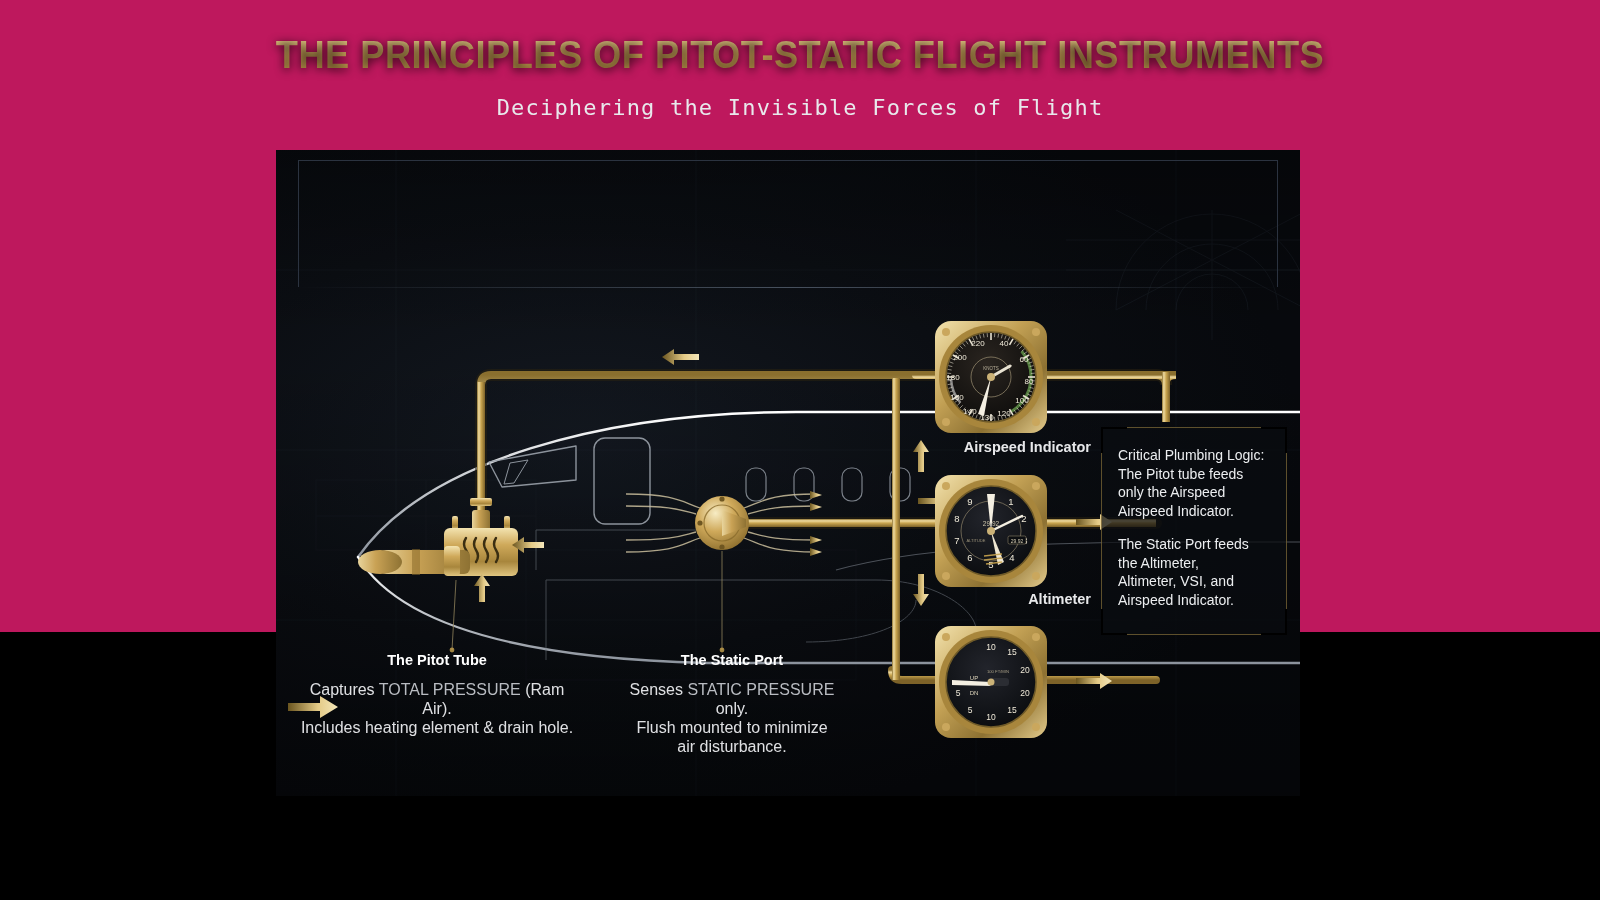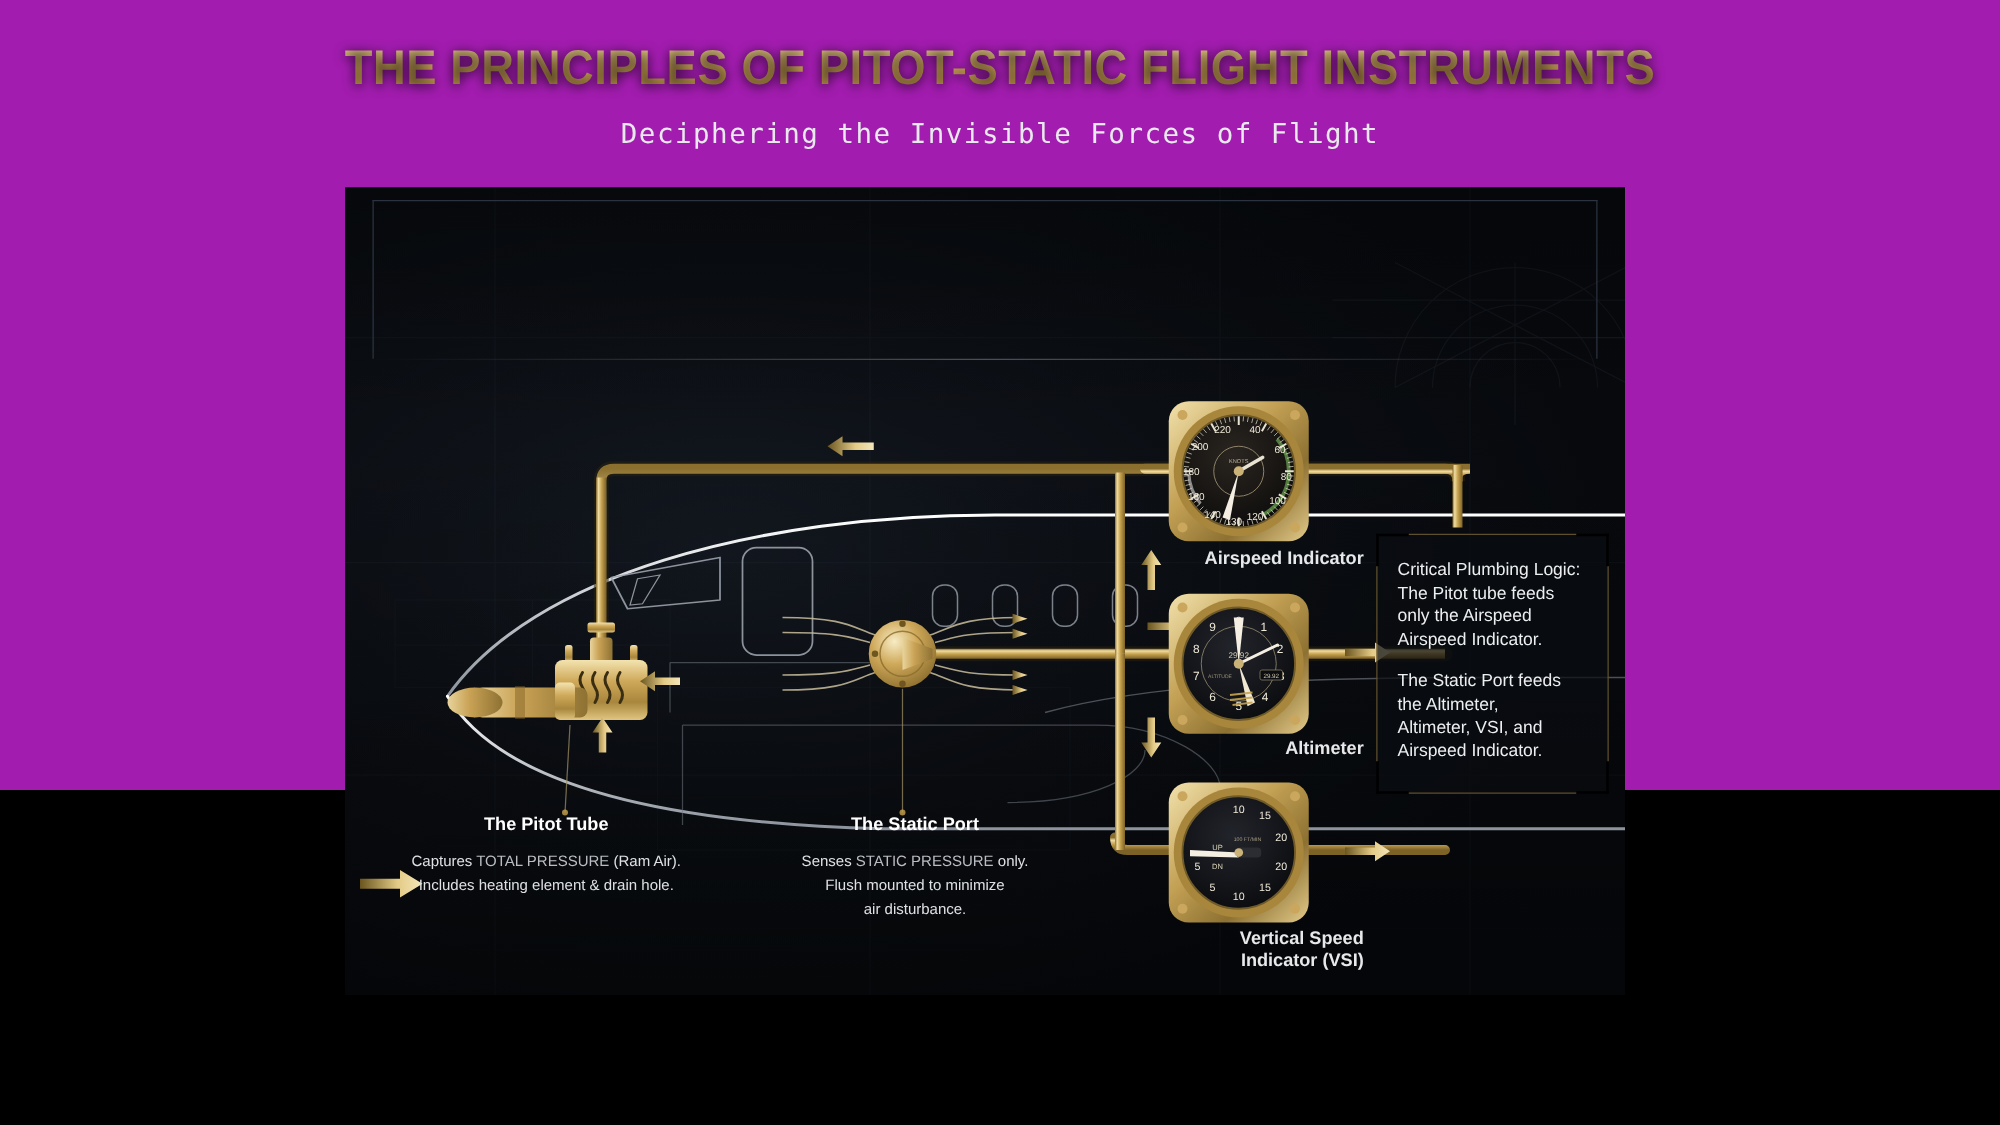--- a/index.html
+++ b/index.html
@@ -1,19 +1,19 @@
 <!DOCTYPE html>
 <html><head>
 <meta charset="utf-8">
 <style>
   * { margin:0; padding:0; box-sizing:border-box; }
   html,body { width:1600px; height:900px; background:#000; overflow:hidden; }
   body { font-family:"Liberation Sans", sans-serif; }
 
-  #stage { position:relative; width:1600px; height:632px; background:#a21caf; }
+  #stage { position:relative; width:1600px; height:632px; background:#be185d; }
 
   
   #panel {
     position:absolute; left:276px; top:150px; width:1024px; height:646px;
     background:
       radial-gradient(ellipse 70% 60% at 30% 45%, #131820 0%, #0b0e13 55%, #07090d 100%),
       #07090d;
   }
   #panel:after{
     content:""; position:absolute; inset:0;
@@ -60,21 +60,21 @@
   .gauge svg{ display:block; width:118px; height:118px; }
 
   .gauge-label{
     position:absolute; text-align:right; color:#e7e8ea;
     font-size:14.5px; line-height:18px; width:200px;font-weight:bold;
   }
 
   
   .callout{ position:absolute; text-align:center; color:#e9eaec; }
   .callout .ttl{ font-weight:bold; font-size:14.5px; color:#ffffff; margin-bottom:12px; }
-  .callout .ln{ font-size:12px; line-height:19px; color:#dfe0e3; }
+  .callout .ln{ font-size:16px; line-height:19px; color:#dfe0e3; }
   .hl-grey{ color:#b9bcc2; }
 
   
   #infobox{
     position:absolute; left:1101px; top:427px; width:186px; height:208px;
     background:rgba(10,12,16,.72);
     padding-left:28px;
   }
   #infobox .corner{ position:absolute; width:26px; height:26px; border-color:#c8a44f; }
   #infobox .c-tl{ left:0; top:0; border-left:2px solid; border-top:2px solid; }
@@ -506,24 +506,20 @@
       <rect x="57" y="55" width="20" height="8" rx="3" fill="#2b2d33"></rect>
       <circle cx="59" cy="59" r="3.5" fill="#cbb277"></circle>
       <g fill="#caa75d">
         <circle cx="14" cy="14" r="4"></circle>
           <circle cx="104" cy="14" r="4"></circle>
         <circle cx="14" cy="104" r="4"></circle>
           <circle cx="104" cy="104" r="4"></circle>
       </g>
     </svg>
   </div>
-  <div class="gauge-label" style="left:891px; top:742px;">
-    <div>Vertical Speed</div>
-    <div>Indicator (VSI)</div>
-  </div>
 
   <div class="callout" style="left:296px; top:652px; width:282px;">
     <div class="ttl">The Pitot Tube</div>
     <div class="ln">
       <span>Captures </span><span class="hl-grey">TOTAL PRESSURE</span><span> (Ram Air).</span>
     </div>
     <div class="ln">Includes heating element &amp; drain hole.</div>
   </div>
 
   <div class="callout" style="left:612px; top:652px; width:240px;">

